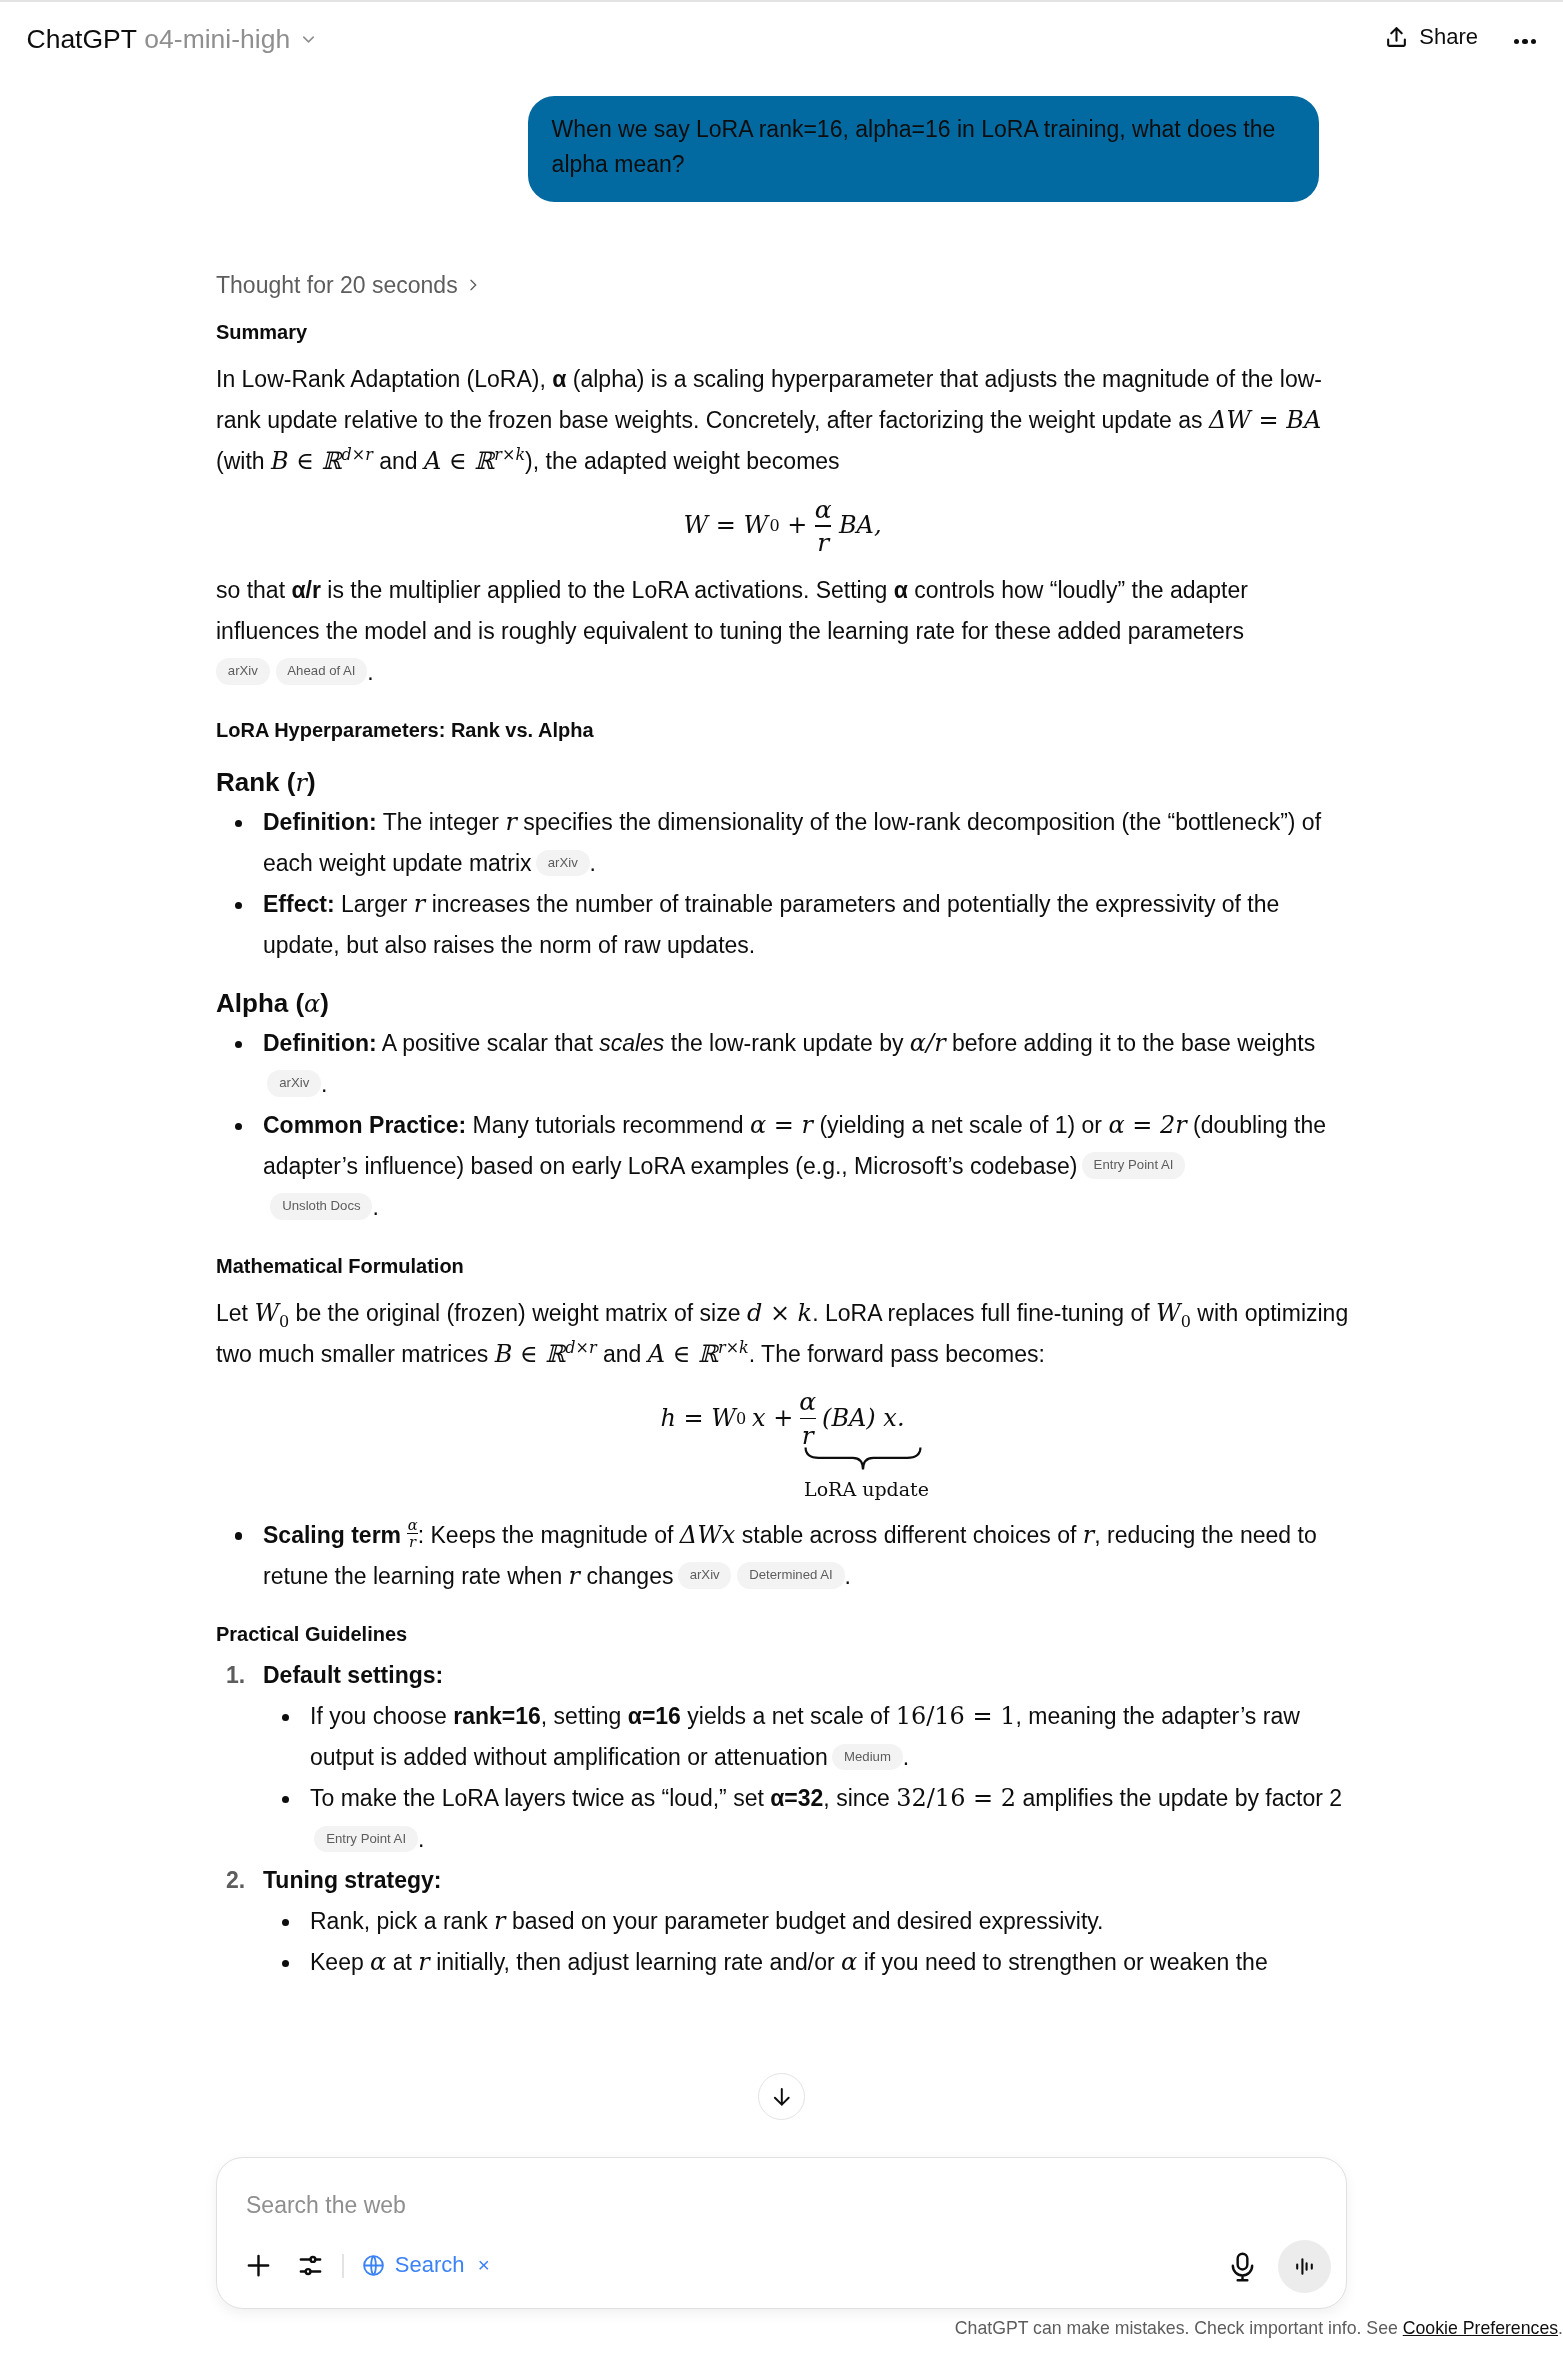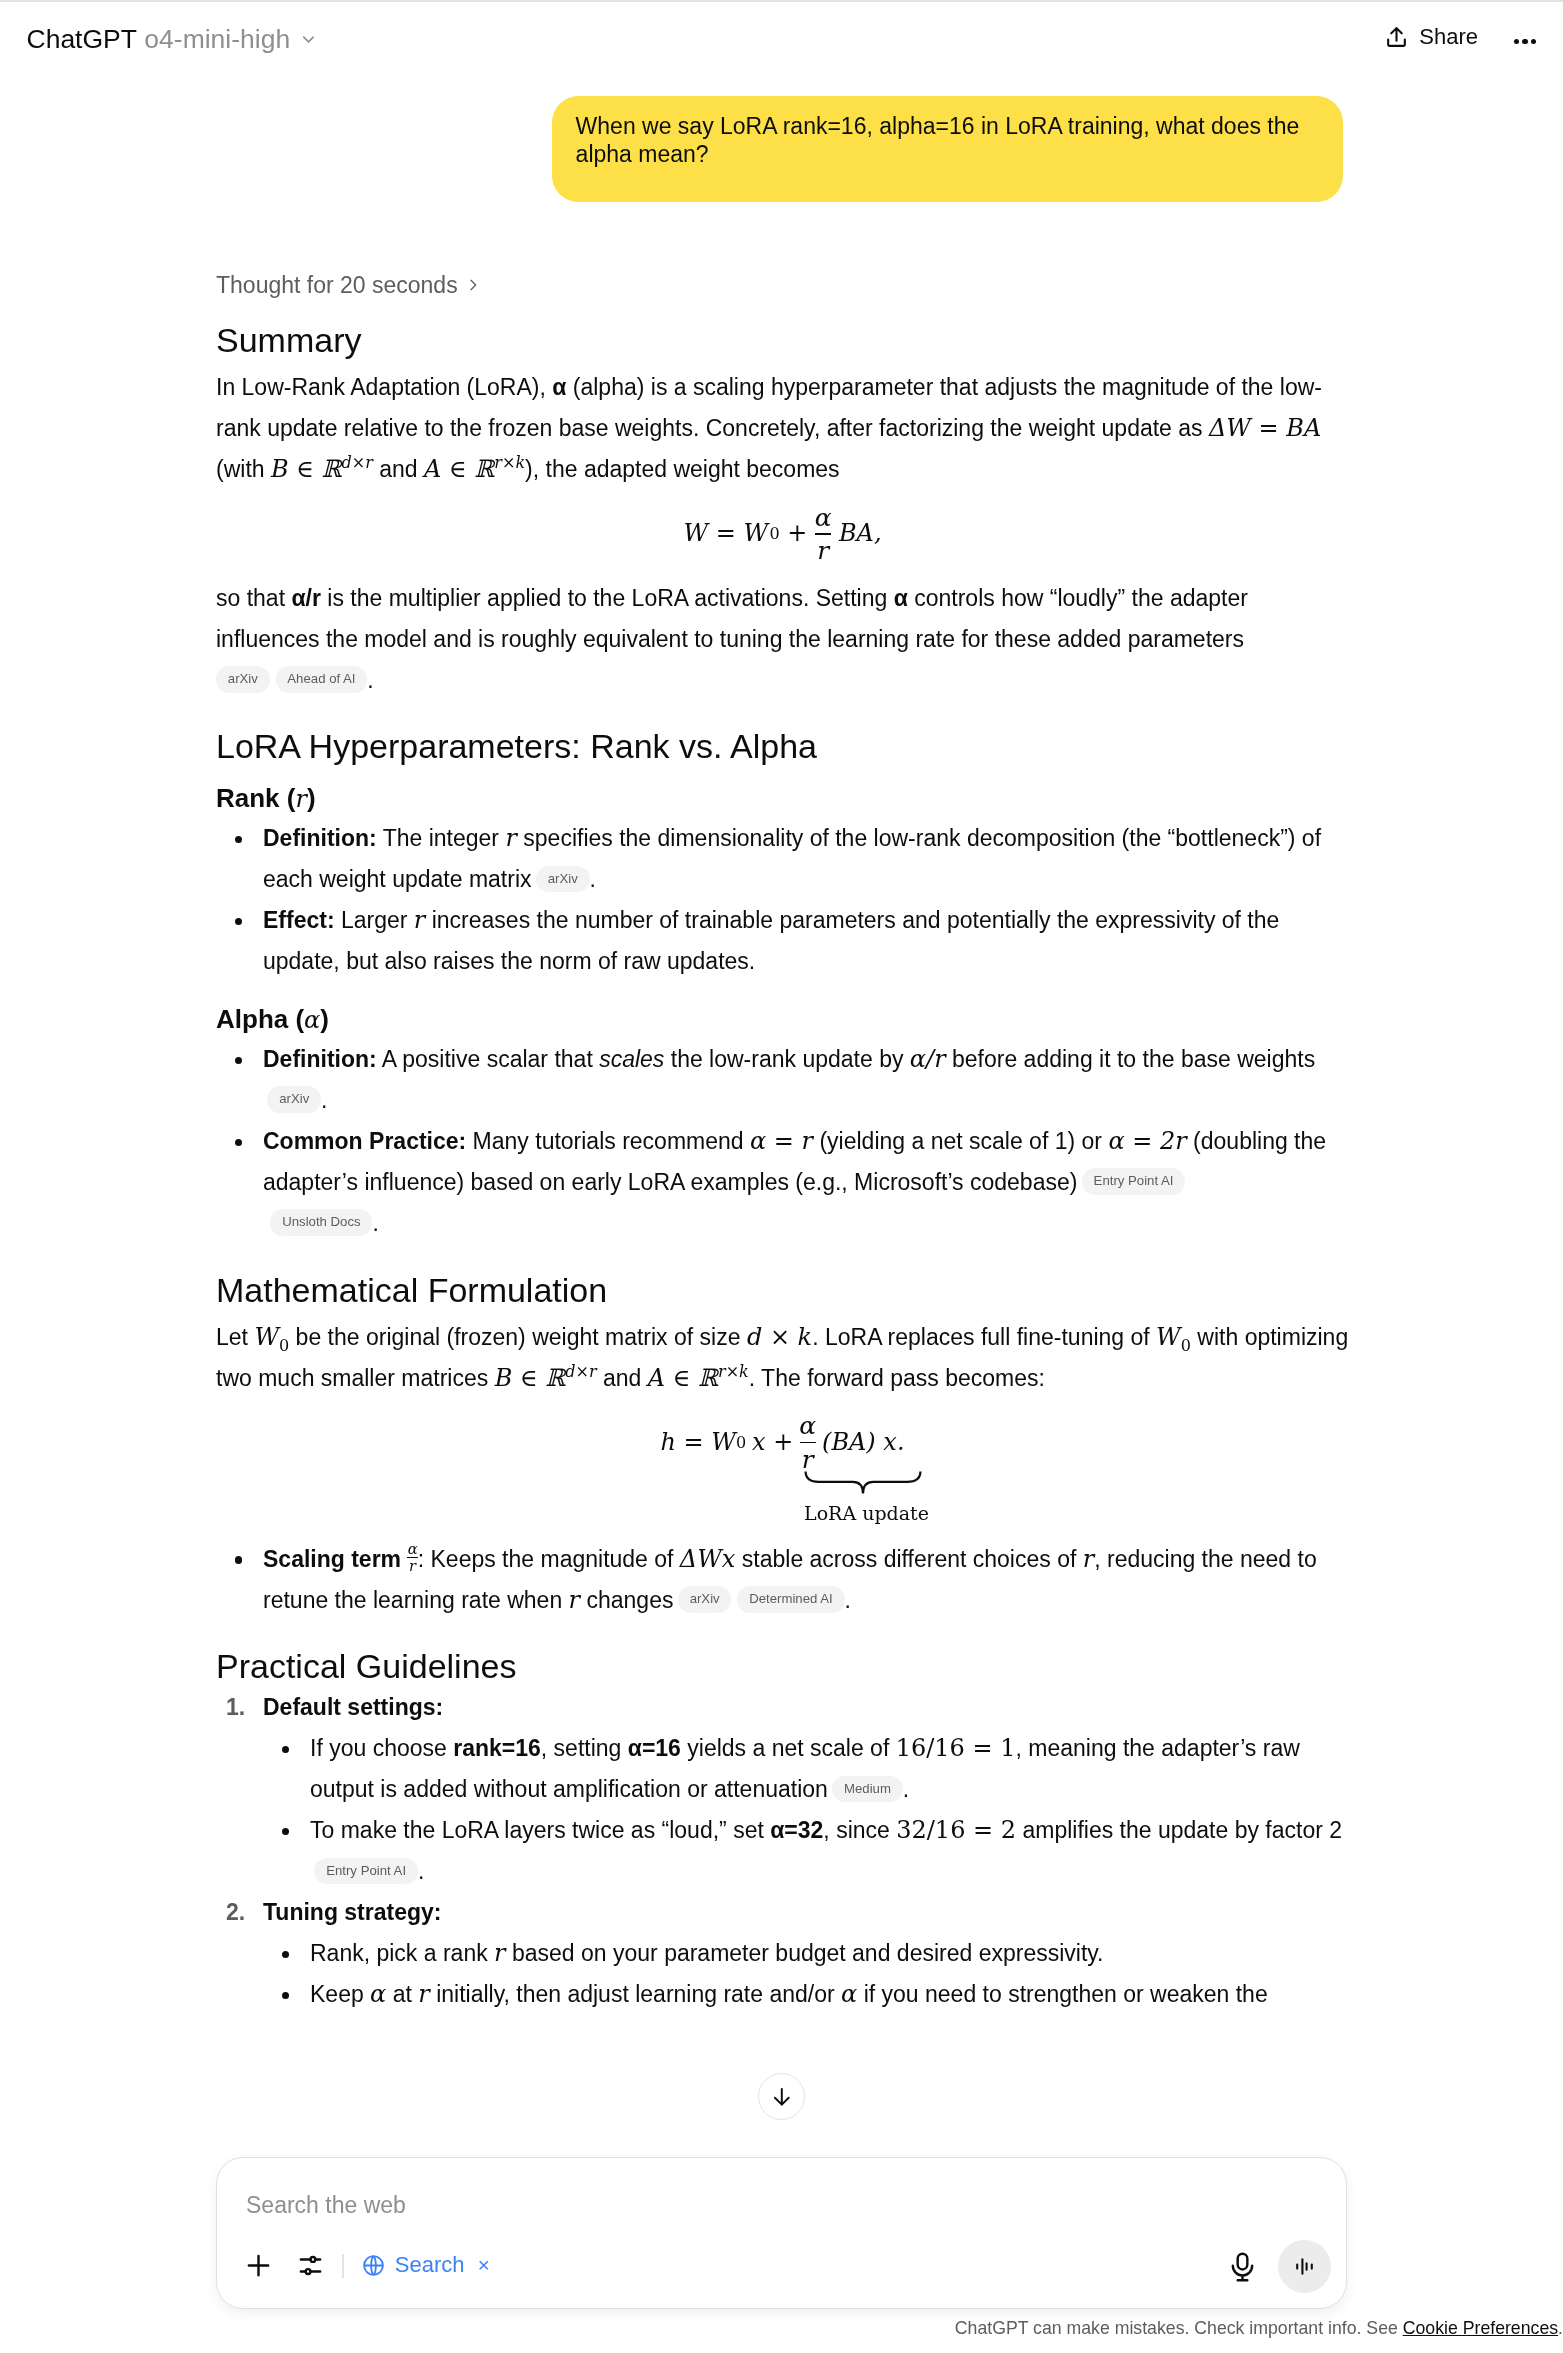--- a/index.html
+++ b/index.html
@@ -12,27 +12,27 @@
   .model-switch { position: absolute; left: 26.5px; top: 22px; display: flex; align-items: center; gap: 7.4px; font-size: 26.5px; cursor: pointer; }
   .model-switch .brand { color: #0d0d0d; }
   .model-switch .model { color: #8f8f8f; }
   .chev { width: 19px; height: 19px; margin-left: 1.5px; }
   .share-btn { position: absolute; left: 1384px; top: 22px; display: flex; align-items: center; gap: 10.3px; font-size: 22px; color: #0d0d0d; cursor: pointer; }
   .share-btn svg { width: 25px; height: 25px; }
   .more-btn { position: absolute; left: 1509px; top: 28px; width: 32px; height: 22px; display: flex; align-items: center; justify-content: center; gap: 3.7px; cursor: pointer; }
   .more-btn i { width: 5.2px; height: 5.2px; border-radius: 50%; background: #0d0d0d; display: block; }
 
   
-  .user-bubble { position: absolute; left: 552px; top: 96px; width: 791px; height: 106px; background: #fde047; border-radius: 26.5px; padding: 16px 23.6px; font-size: 23px; line-height: 28px; color: #0d0d0d; }
+  .user-bubble { position: absolute; left: 528px; top: 96px; width: 791px; height: 106px; background: #0369a1; border-radius: 26.5px; padding: 16px 23.6px; font-size: 23px; line-height: 35px; color: #0d0d0d; }
 
   
   .answer { position: absolute; left: 216px; top: 265px; width: 1133px; font-size: 23px; line-height: 41px; color: #0d0d0d; }
   .thought { color: #5d5d5d; font-size: 23px; line-height: 38px; display: inline-flex; align-items: center; gap: 7.4px; cursor: pointer; }
   .thought svg { width: 16px; height: 16px; }
-  h2 { font-size: 34px; font-weight: 400; line-height: 41px; margin-top: 8px; }
+  h2 { font-size: 20px; font-weight: 700; line-height: 41px; }
   h3 { font-size: 26px; font-weight: 700; line-height: 38px; }
   .answer p { margin: 0; }
   b { font-weight: 700; }
   .m { font-family: "DejaVu Serif", "Liberation Serif", serif; font-style: italic; font-size: 24px; }
   .mu { font-family: "DejaVu Serif", "Liberation Serif", serif; font-size: 24px; }
   sup.ms { font-family: "DejaVu Serif", serif; font-style: italic; font-size: 16px; line-height: 0; }
   sub.ms { font-family: "DejaVu Serif", serif; font-size: 16px; line-height: 0; }
   .chip { display: inline-block; height: 26.5px; line-height: 26.5px; padding: 0 11.8px; border-radius: 13.2px; background: #f3f3f3; color: #5d5d5d; font-size: 13.2px; vertical-align: middle; margin-left: 4.4px; cursor: pointer; position: relative; top: -2.2px; }
   .chip + .chip { margin-left: 5.9px; }
 

